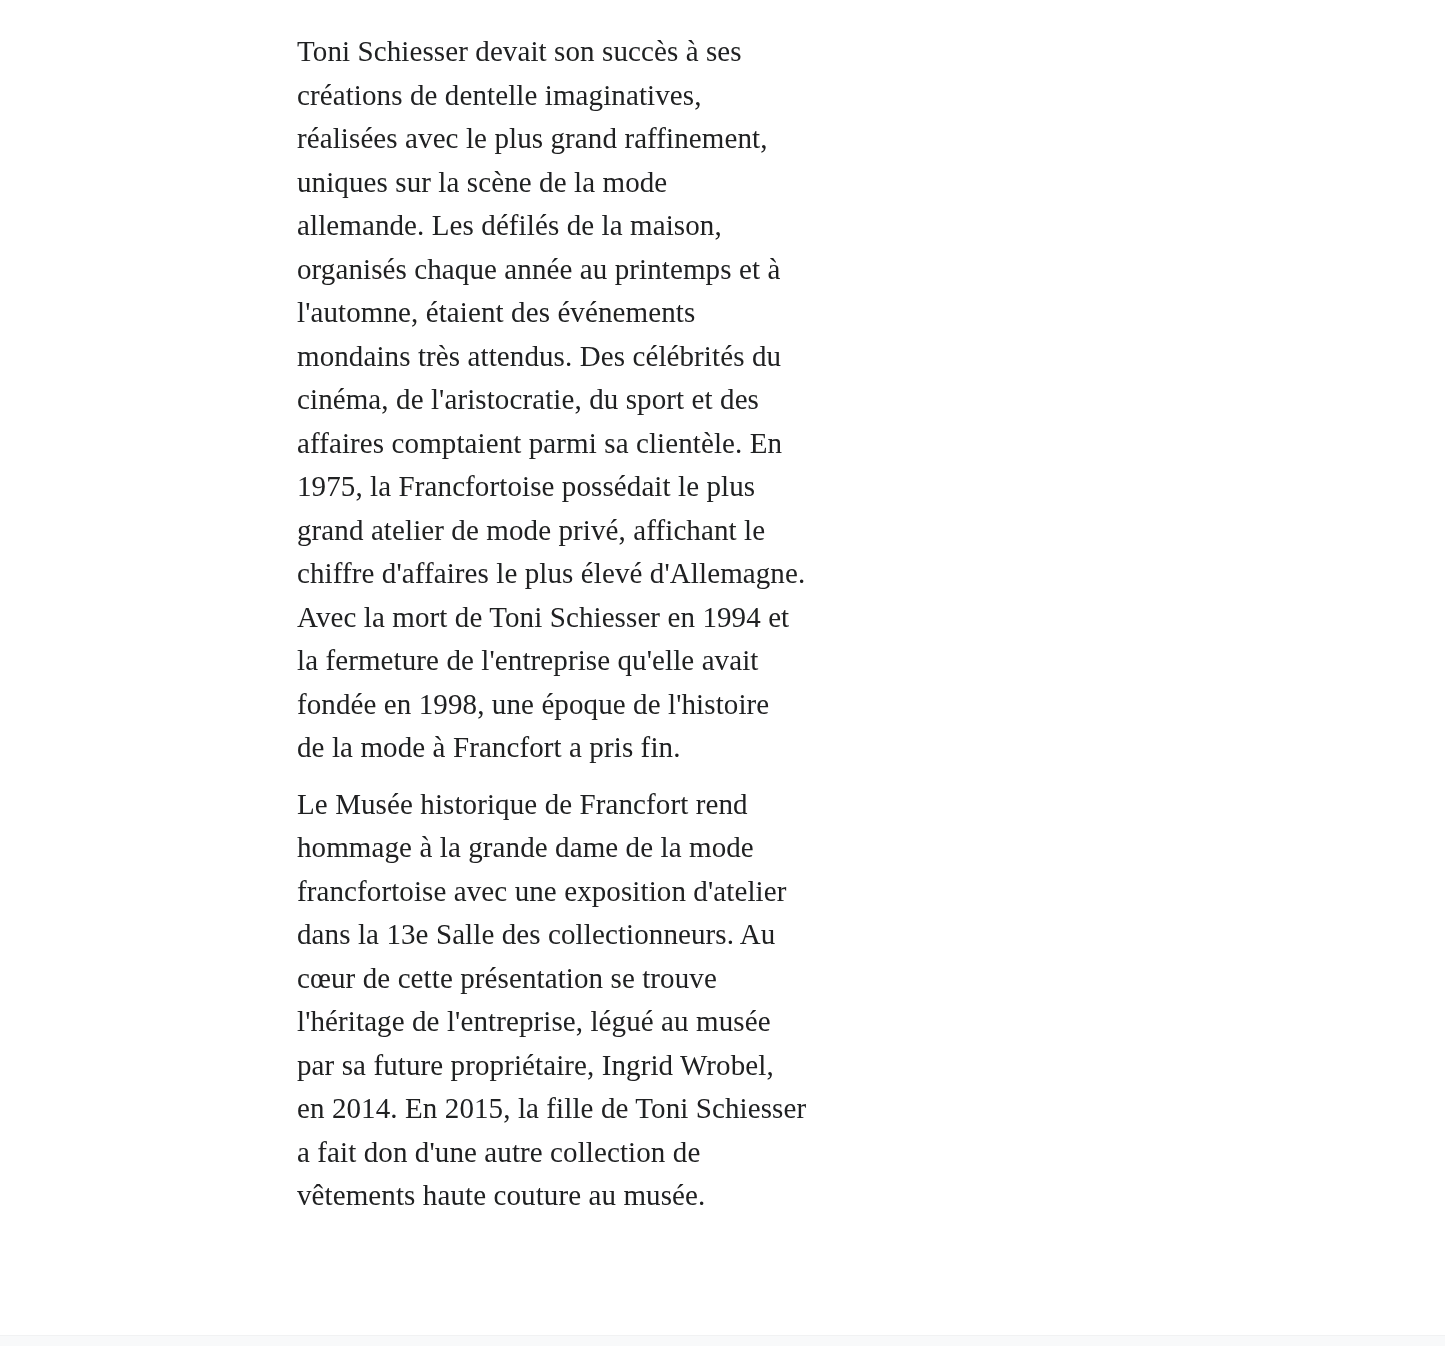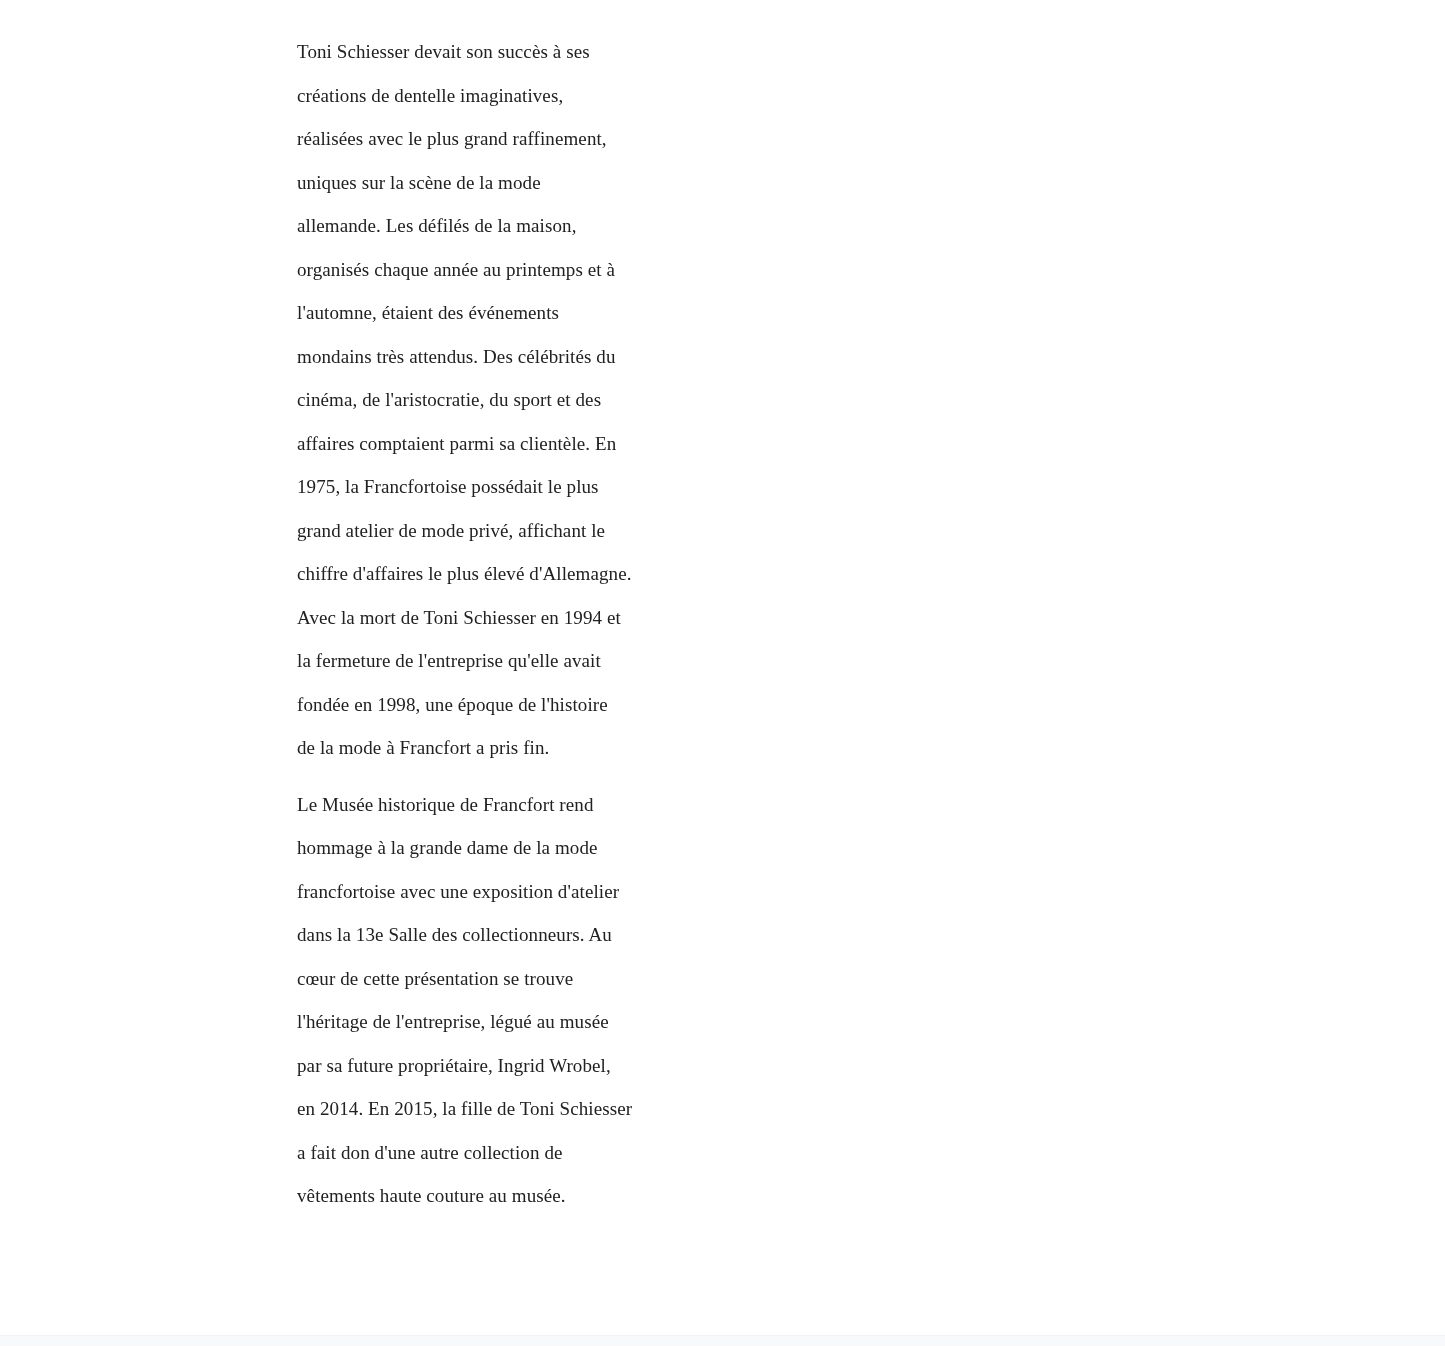--- a/index.html
+++ b/index.html
@@ -13,21 +13,21 @@
     background: #ffffff;
     overflow: hidden;
     font-family: "Liberation Serif", "DejaVu Serif", serif;
   }
   .article {
     position: absolute;
     left: 297px;
     top: 30px;
     width: 600px;
     color: #202122;
-    font-size: 19px;
+    font-size: 29px;
     line-height: 43.5px;
     letter-spacing: 0.1px;
   }
   .article p {
     margin: 0 0 13px 0;
     white-space: pre; 
   }
   .footer-strip {
     position: absolute;
     left: 0;

